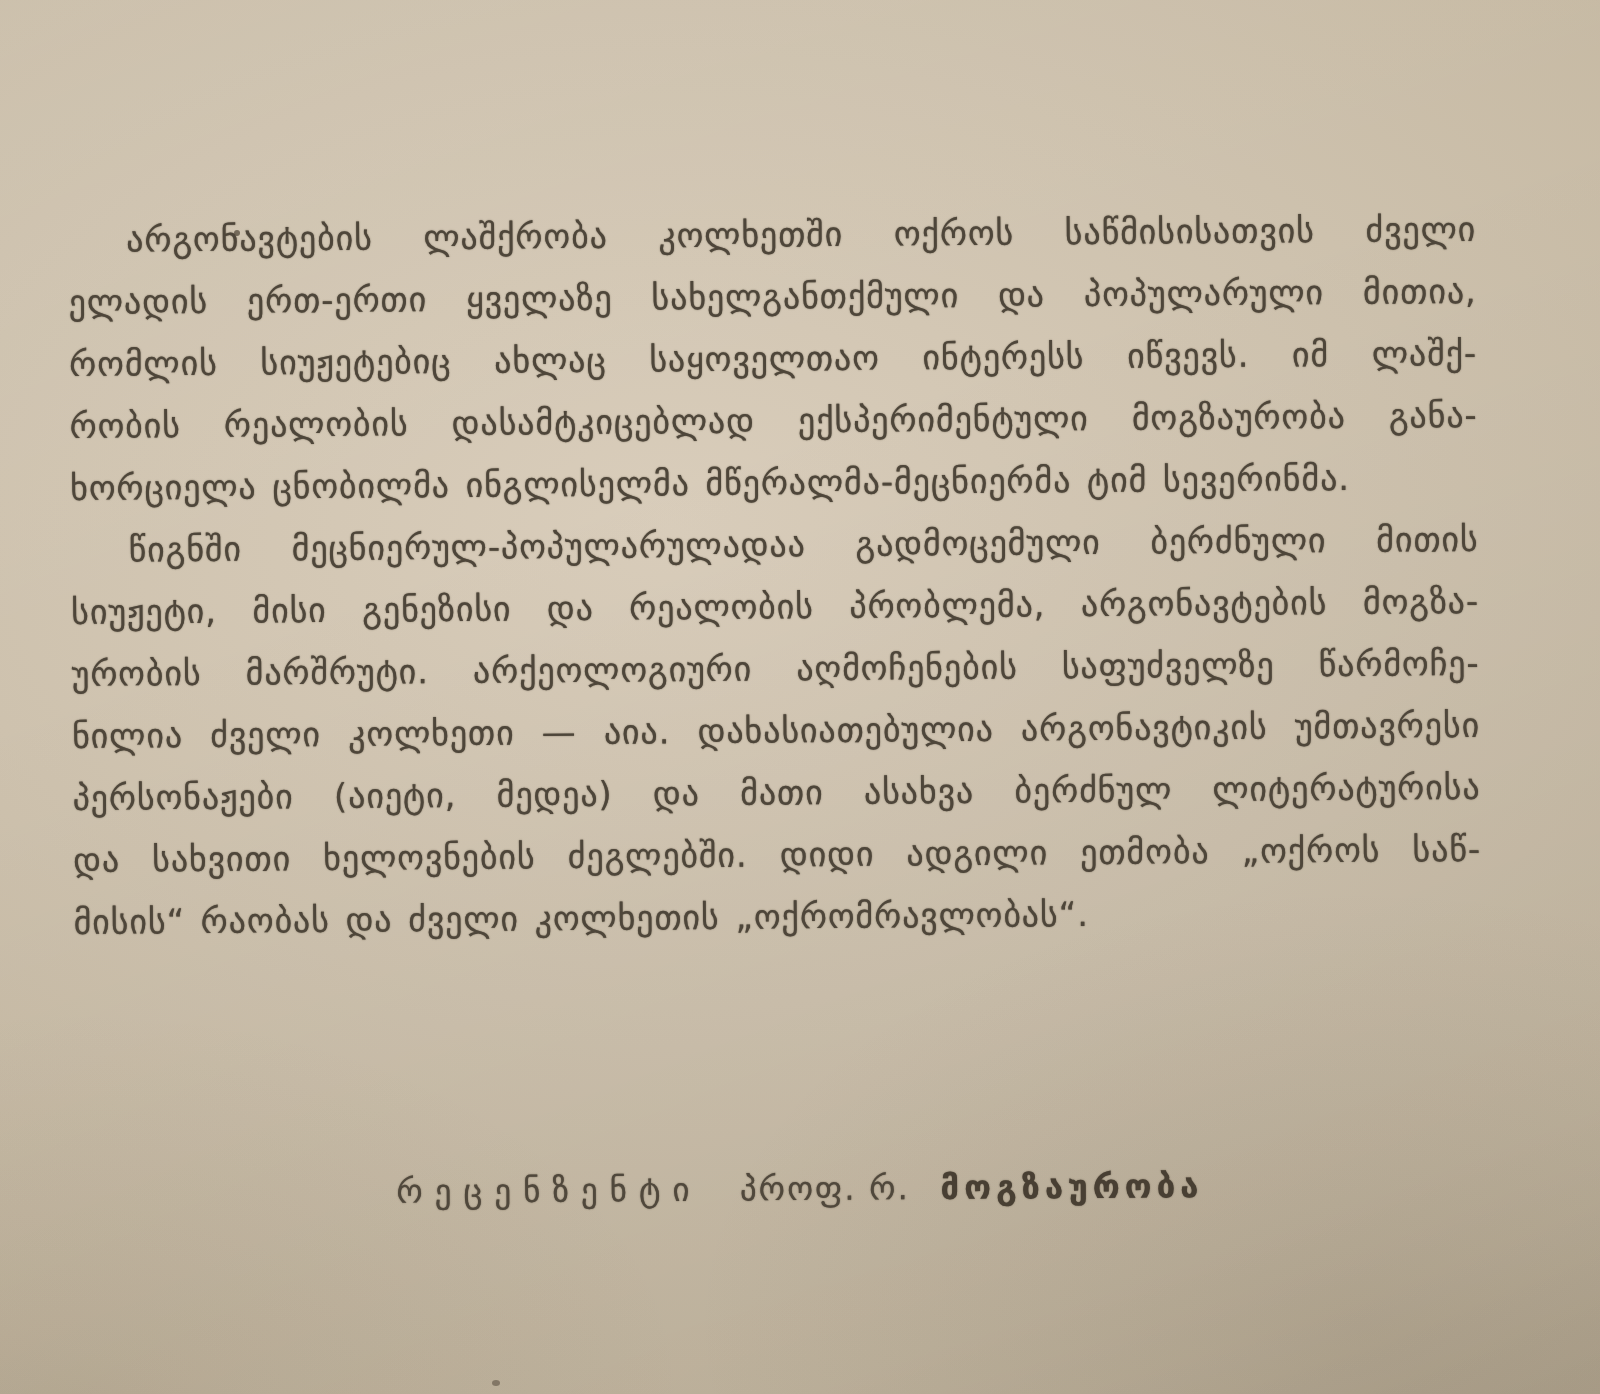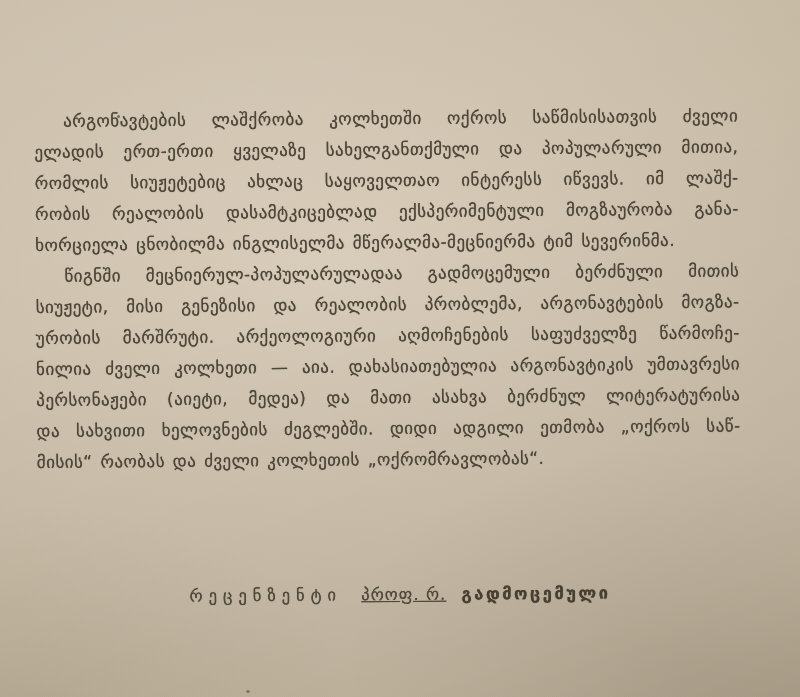--- a/index.html
+++ b/index.html
@@ -87,21 +87,20 @@
     text-shadow: 0 0 0.7px rgba(72,62,48,0.85);
     white-space: nowrap;
   }
   .reviewer-label {
     letter-spacing: 6px;
     margin-right: 14px;
   }
   .reviewer-title {
     letter-spacing: 1px;
     margin-right: 10px;
-    text-decoration: underline;
   }
   .reviewer-name {
     font-weight: bold;
     letter-spacing: 2.5px;
     color: #483f33;
   }
 </style>
 </head>
 <body>
 
@@ -120,14 +119,14 @@
   <div class="line">ურობის მარშრუტი. არქეოლოგიური აღმოჩენების საფუძველზე წარმოჩე-</div>
   <div class="line">ნილია ძველი კოლხეთი — აია. დახასიათებულია არგონავტიკის უმთავრესი</div>
   <div class="line">პერსონაჟები (აიეტი, მედეა) და მათი ასახვა ბერძნულ ლიტერატურისა</div>
   <div class="line">და სახვითი ხელოვნების ძეგლებში. დიდი ადგილი ეთმობა „ოქროს საწ-</div>
   <div class="line para-end">მისის“ რაობას და ძველი კოლხეთის „ოქრომრავლობას“.</div>
 </div>
 
 <div class="footer-line">
   <span class="reviewer-label">რეცენზენტი</span>
   <span class="reviewer-title">პროფ. რ.</span>
-  <span class="reviewer-name">გადმოცემული</span>
+  <span class="reviewer-name">მოგზაურობა</span>
 </div>
 
 </body></html>

